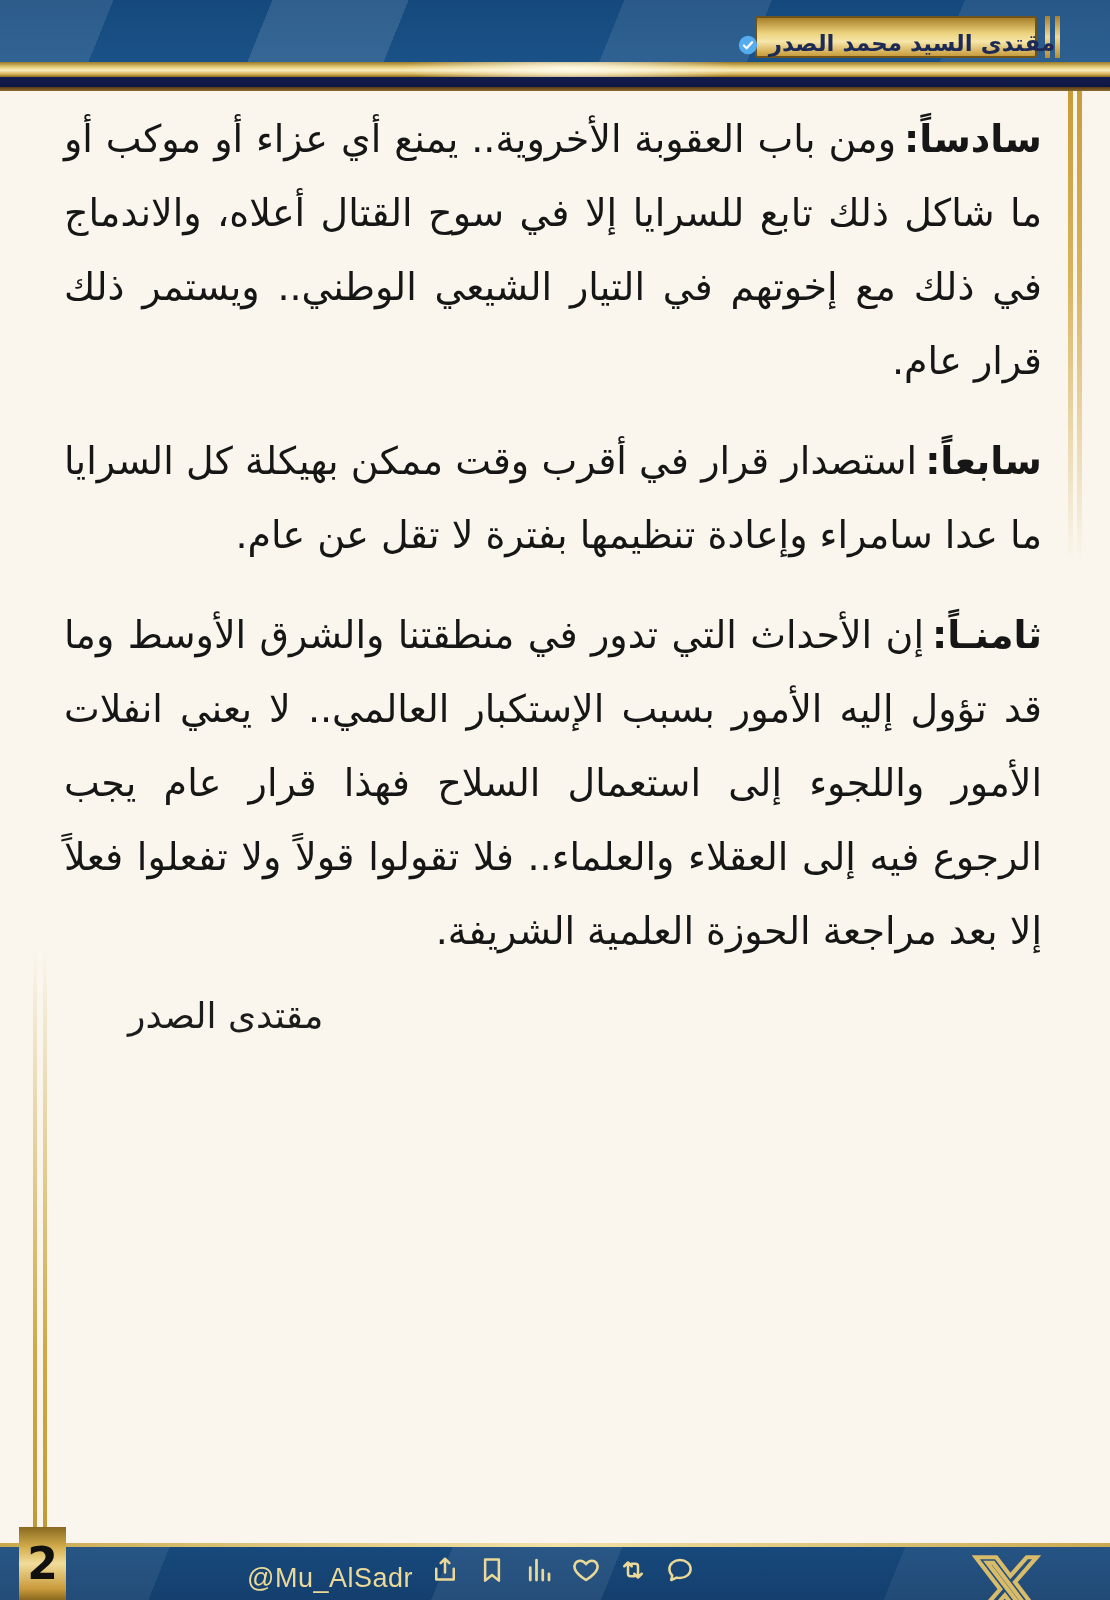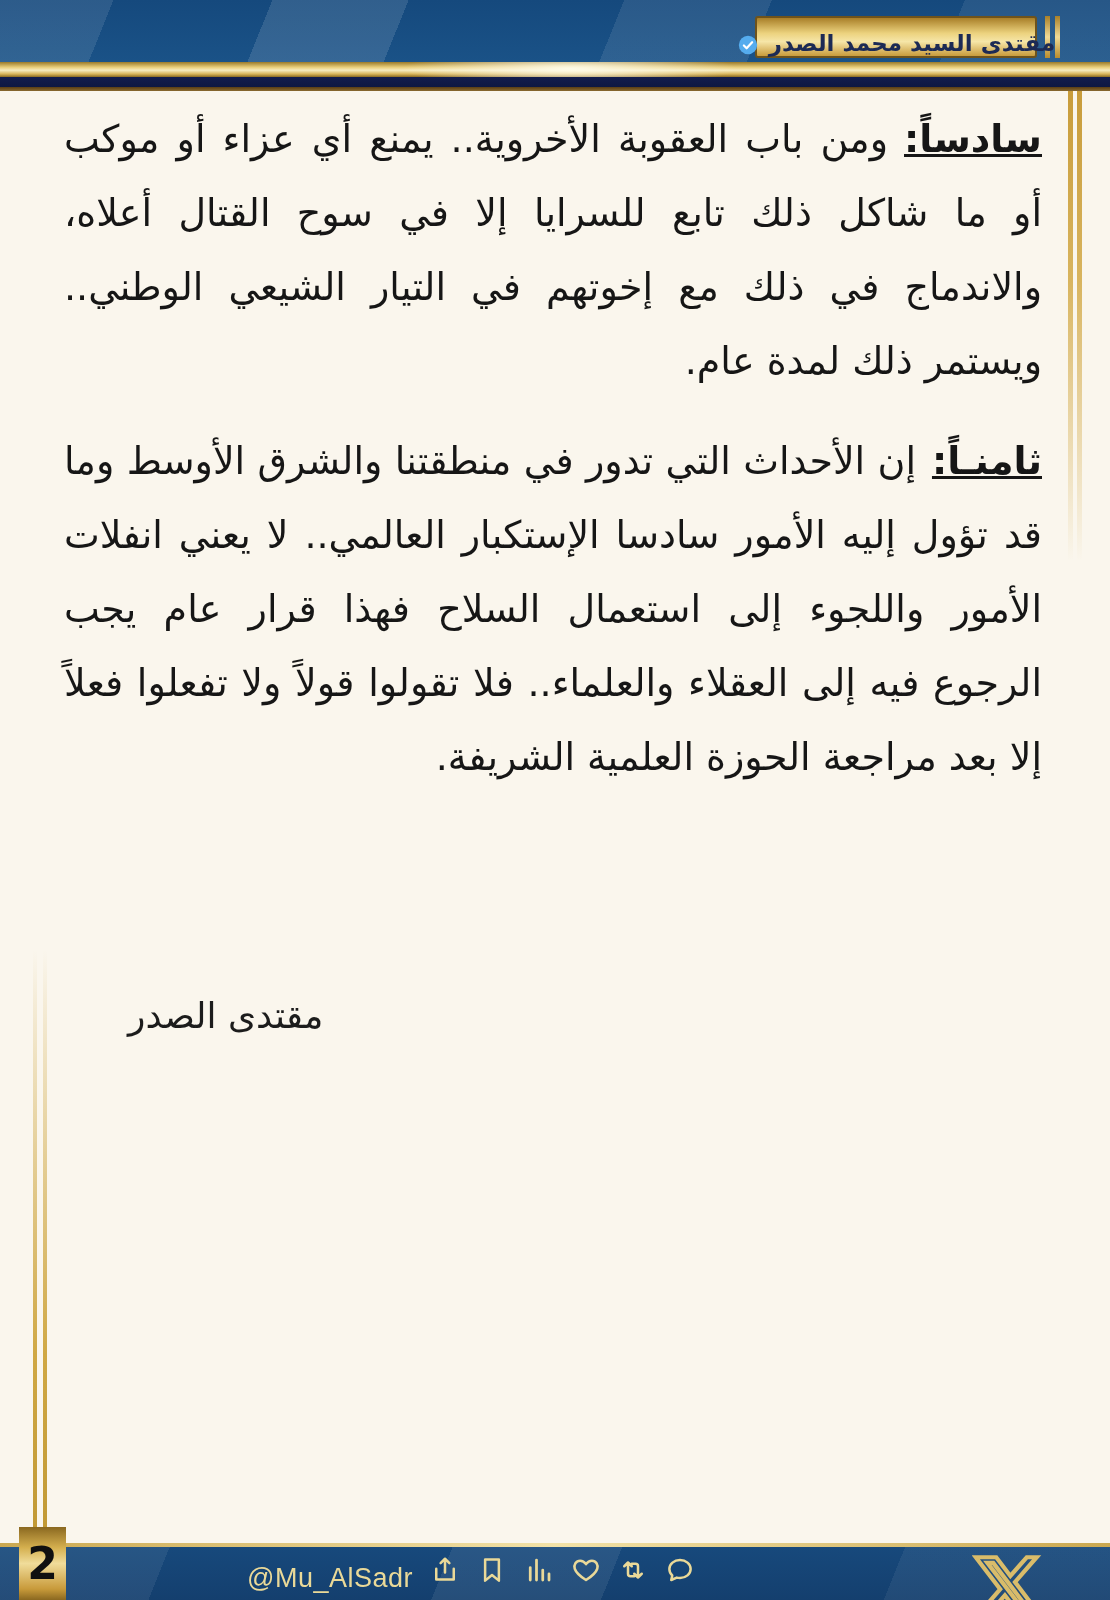--- a/index.html
+++ b/index.html
@@ -62,21 +62,21 @@
   }
   .deco-left-1{left:33px;}
   .deco-left-2{left:43px;}
   
   .doc{
     position:absolute;top:102px;right:68px;left:64px;
     direction:rtl;text-align:justify;
     color:#161616;font-size:38px;line-height:74px;
   }
   .doc p{margin:0 0 26px 0;}
-  .doc .lead{font-weight:bold;margin-left:16px;text-decoration:underline;}
+  .doc .lead{font-weight:bold;margin-left:8px;}
   .signature{
     position:absolute;top:995px;left:128px;
     direction:rtl;font-size:36px;color:#1c1c1c;
   }
   
   .footer-goldline{
     position:absolute;top:1543px;left:0;width:1110px;height:4px;
     background:linear-gradient(90deg,#caa850,#f2e2a8 50%,#caa850);
   }
   .footer-bar{
@@ -135,24 +135,27 @@
     </svg>
   </div>
 
   <div class="deco-right-1"></div>
   <div class="deco-right-2"></div>
   <div class="deco-left-1"></div>
   <div class="deco-left-2"></div>
 
   <div class="doc">
     <p>
-      <span class="lead">سادساً:</span><span>ومن باب العقوبة الأخروية.. يمنع أي عزاء أو موكب أو ما شاكل ذلك تابع للسرايا إلا في سوح القتال أعلاه، والاندماج في ذلك مع إخوتهم في التيار الشيعي الوطني.. ويستمر ذلك لمدة عام.</span>
+      <span class="lead">سادساً:</span><span>ومن باب العقوبة الأخروية.. يمنع أي عزاء أو موكب أو ما شاكل ذلك تابع للسرايا إلا في سوح القتال أعلاه، والاندماج في ذلك مع إخوتهم في التيار الشيعي الوطني.. ويستمر ذلك قرار عام.</span>
     </p>
     <p>
-      <span class="lead">ثامنـاً:</span><span>إن الأحداث التي تدور في منطقتنا والشرق الأوسط وما قد تؤول إليه الأمور سادسا الإستكبار العالمي.. لا يعني انفلات الأمور واللجوء إلى استعمال السلاح فهذا قرار عام يجب الرجوع فيه إلى العقلاء والعلماء.. فلا تقولوا قولاً ولا تفعلوا فعلاً إلا بعد مراجعة الحوزة العلمية الشريفة.</span>
+      <span class="lead">سابعاً:</span><span>استصدار قرار في أقرب وقت ممكن بهيكلة كل السرايا ما عدا سامراء وإعادة تنظيمها بفترة لا تقل عن عام.</span>
+    </p>
+    <p>
+      <span class="lead">ثامنـاً:</span><span>إن الأحداث التي تدور في منطقتنا والشرق الأوسط وما قد تؤول إليه الأمور بسبب الإستكبار العالمي.. لا يعني انفلات الأمور واللجوء إلى استعمال السلاح فهذا قرار عام يجب الرجوع فيه إلى العقلاء والعلماء.. فلا تقولوا قولاً ولا تفعلوا فعلاً إلا بعد مراجعة الحوزة العلمية الشريفة.</span>
     </p>
   </div>
 
   <div class="signature">مقتدى الصدر</div>
 
   <div class="footer-goldline"></div>
   <div class="footer-bar"></div>
 
   <div class="page-num-box">
     <span class="page-num">2</span>

